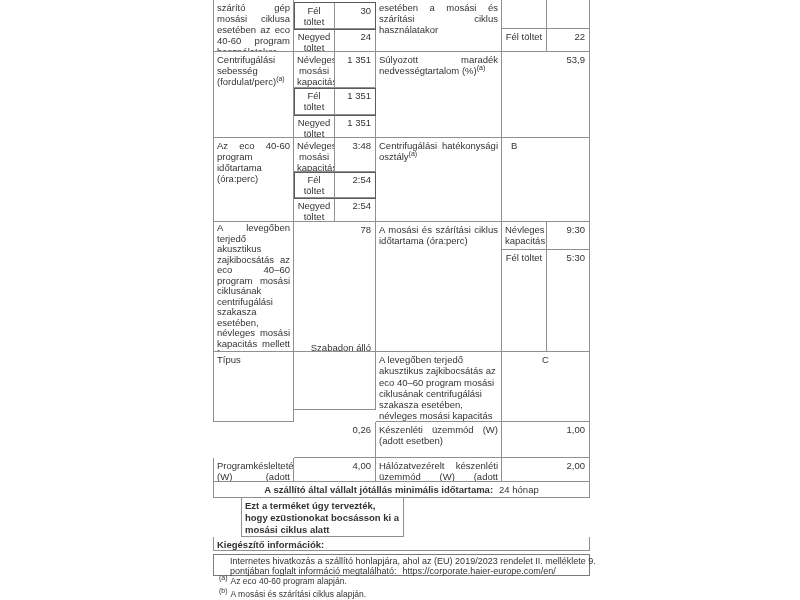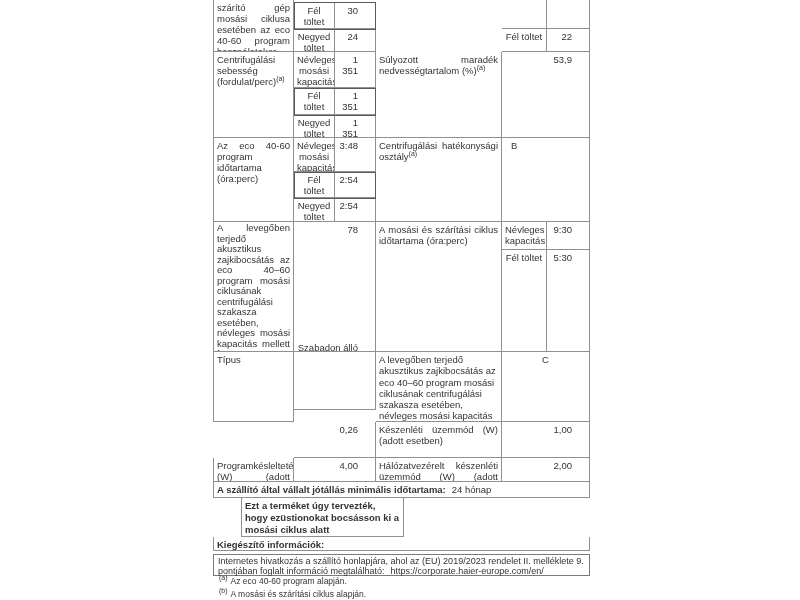--- a/index.html
+++ b/index.html
@@ -8,42 +8,43 @@
   #page{position:relative;width:800px;height:600px;background:#fff;overflow:hidden;
          font-family:"Liberation Sans","DejaVu Sans",sans-serif;color:var(--txt);}
   #sheet{position:absolute;left:213px;top:0;width:377px;height:551px;}
   .c{position:absolute;box-sizing:border-box;padding:2px 3px;font-size:9.5px;line-height:11px;color:var(--txt);overflow:hidden;}
   .br{border-right:1px solid var(--bc);}
   .bb{border-bottom:1px solid var(--bc);}
   .bl{border-left:1px solid var(--bc);}
   .bt{border-top:1px solid var(--bc);}
   .just{text-align:justify;}
   .cen{text-align:center;}
-  .val{text-align:right;padding-right:17px;}
+  .val{text-align:right;padding-right:4px;}
   .b{font-weight:bold;}
   .tight{line-height:10.5px;padding-top:1px;}
   .lh12{line-height:12px;margin-left:28px;}
   .hl{position:absolute;box-sizing:border-box;border:1px solid var(--bcd);pointer-events:none;background:transparent;}
   sup{font-size:7px;line-height:0;}
   #infobox{position:absolute;left:213px;top:554px;width:377px;height:22px;box-sizing:border-box;
-           border:1px solid #7a7a7a;padding:1px 4px;font-size:9px;line-height:10px;white-space:nowrap;}
+           border:1px solid #7a7a7a;padding:1px 16px;font-size:9px;line-height:10px;white-space:nowrap;}
   .fn{position:absolute;left:219px;font-size:8.5px;line-height:10px;color:var(--txt);white-space:nowrap;}
-  .nowrap{white-space:nowrap;}
+  .nowrap{white-space:nowrap;text-align:center;}
 </style>
 </head>
 <body>
 
 <div id="page">
   <div id="sheet">
 
     <div class="c bl br bb just" style="left:0;top:0;width:81px;height:52px">szárító gép mosási ciklusa esetében az eco 40-60 program használatakor</div>
     <div class="c bt br bb cen" style="left:81px;top:2px;width:41px;height:27px">Fél töltet</div>
     <div class="c bt br bb val" style="left:122px;top:2px;width:41px;height:27px">30</div>
     <div class="c br bb cen" style="left:81px;top:29px;width:41px;height:23px">Negyed töltet</div>
     <div class="c br bb val" style="left:122px;top:29px;width:41px;height:23px">24</div>
+    <div class="c br bb just" style="left:163px;top:0;width:126px;height:52px">esetében a mosási és szárítási ciklus használatakor</div>
     <div class="c br bb" style="left:289px;top:0;width:45px;height:29px"></div>
     <div class="c br bb" style="left:334px;top:0;width:43px;height:29px"></div>
     <div class="c br bb cen" style="left:289px;top:29px;width:45px;height:23px">Fél töltet</div>
     <div class="c br bb val" style="left:334px;top:29px;width:43px;height:23px">22</div>
 
     <div class="c bl br bb just" style="left:0;top:52px;width:81px;height:86px"><span>Centrifugálási sebesség (fordulat/​perc)</span><sup>(a)</sup></div>
     <div class="c br bb cen" style="left:81px;top:52px;width:41px;height:36px">Névleges mosási kapacitás</div>
     <div class="c br bb val" style="left:122px;top:52px;width:41px;height:36px">1 351</div>
     <div class="c br bb cen" style="left:81px;top:88px;width:41px;height:27px">Fél töltet</div>
     <div class="c br bb val" style="left:122px;top:88px;width:41px;height:27px">1 351</div>

